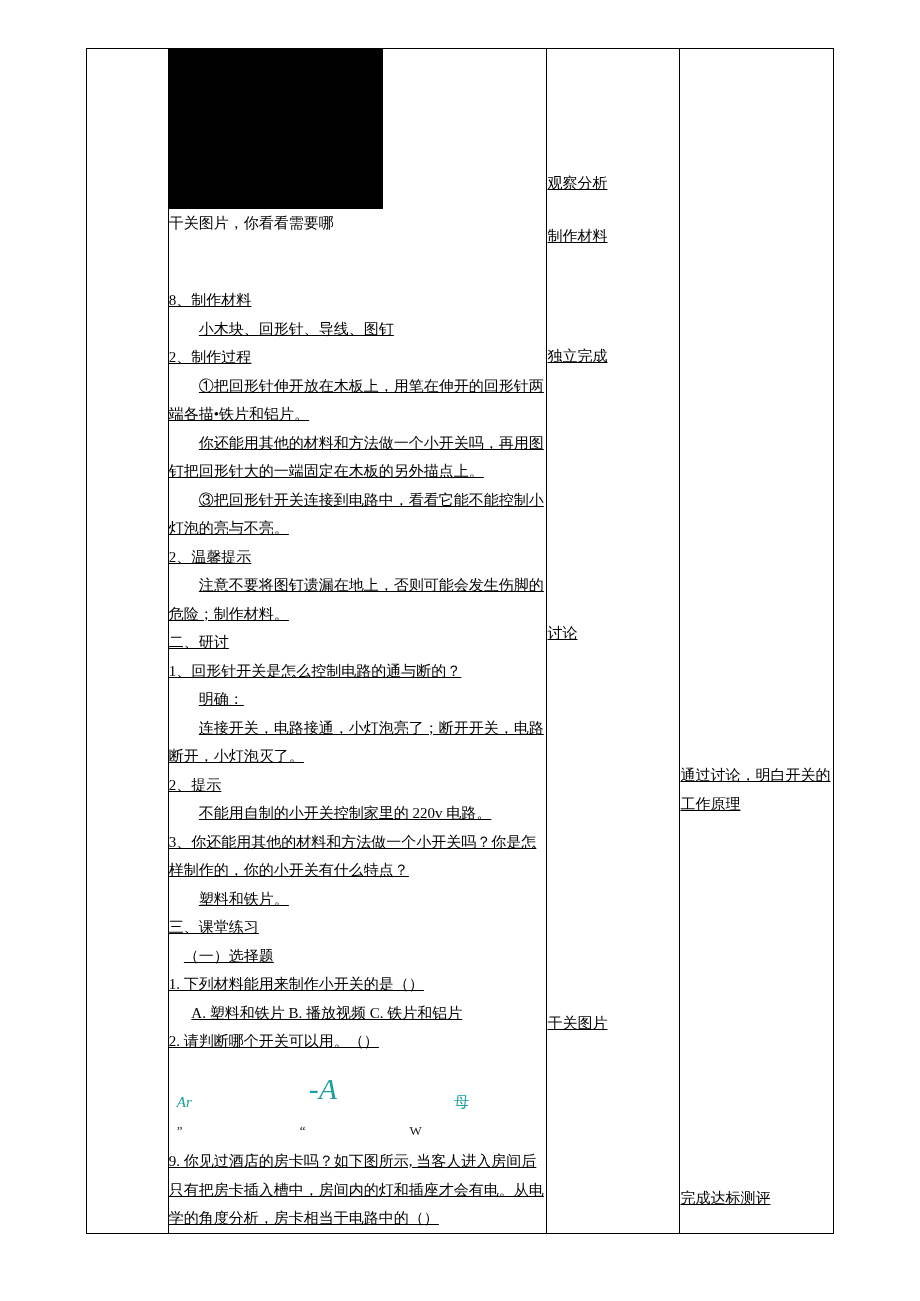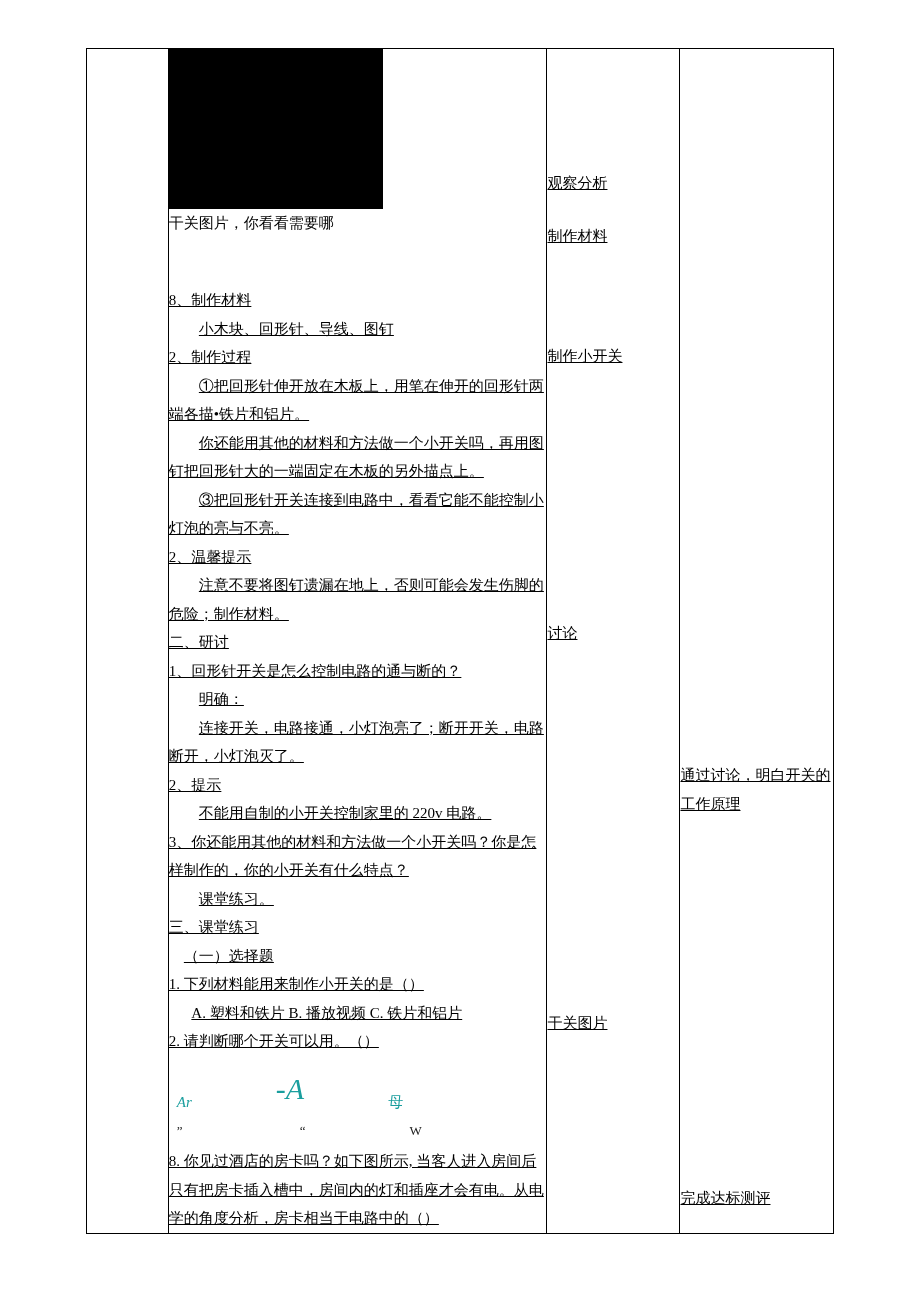--- a/index.html
+++ b/index.html
@@ -45,21 +45,21 @@
     vertical-align: top;
   }
   .g-letter {
     position: relative;
     top: -150px;
     left: 2px;
   }
   .svg-row {
     display: flex;
     align-items: flex-end;
-    gap: 84px;
+    gap: 117px;
     padding: 4px 8px 2px 8px;
   }
   .ar-text { color: #1a9e9e; font-style: italic; font-family: serif; }
   .bigA { color: #1a9e9e; font-style: italic; font-family: serif; font-size: 30px; font-weight: 500; }
   .mu { color: #1a9e9e; font-family: serif; font-style: normal; }
   .quote-row { font-family: serif; color: #222; letter-spacing: 0; padding: 0 8px 4px 8px; font-size: 13px; }
   .act-col { padding: 4px 6px; }
   .spacer-top { height: 120px; }
 </style>
 </head>
@@ -97,45 +97,45 @@
       <p>2、温馨提示</p>
       <p class="indent1">注意不要将图钉遗漏在地上，否则可能会发生伤脚的危险；制作材料。</p>
 
       <p>二、研讨</p>
       <p>1、回形针开关是怎么控制电路的通与断的？</p>
       <p class="indent1">明确：</p>
       <p class="indent1">连接开关，电路接通，小灯泡亮了；断开开关，电路断开，小灯泡灭了。</p>
       <p>2、提示</p>
       <p class="indent1">不能用自制的小开关控制家里的 220v 电路。</p>
       <p>3、你还能用其他的材料和方法做一个小开关吗？你是怎样制作的，你的小开关有什么特点？</p>
-      <p class="indent1">课堂练习。</p>
+      <p class="indent1">塑料和铁片。</p>
 
       <p>三、课堂练习</p>
       <p style="text-indent:1em">（一）选择题</p>
       <p>1. 下列材料能用来制作小开关的是（）</p>
       <p style="text-indent:1.5em">A. 塑料和铁片 B. 播放视频 C. 铁片和铝片</p>
       <p>2. 请判断哪个开关可以用。（）</p>
 
       <div class="svg-row">
         <span class="ar-text">Ar</span>
         <span class="bigA">-A</span>
         <span class="mu">母</span>
       </div>
       <div class="quote-row">”　　　　　　　　　“　　　　　　　　W</div>
 
-      <p>8. 你见过酒店的房卡吗？如下图所示, 当客人进入房间后只有把房卡插入槽中，房间内的灯和插座才会有电。从电学的角度分析，房卡相当于电路中的（）</p>
+      <p>9. 你见过酒店的房卡吗？如下图所示, 当客人进入房间后只有把房卡插入槽中，房间内的灯和插座才会有电。从电学的角度分析，房卡相当于电路中的（）</p>
     </td>
 
     <td class="act-col">
       <div class="spacer-top"></div>
       <p>观察分析</p>
       <div style="height:24px"></div>
       <p>制作材料</p>
       <div style="height:92px"></div>
-      <p>制作小开关</p>
+      <p>独立完成</p>
       <div style="height:248px"></div>
       <p>讨论</p>
       <div style="height:362px"></div>
       <p>干关图片</p>
     </td>
 
     <td class="cell">
       <div style="height:712px"></div>
       <p>通过讨论，明白开关的工作原理</p>
       <div style="height:366px"></div>

